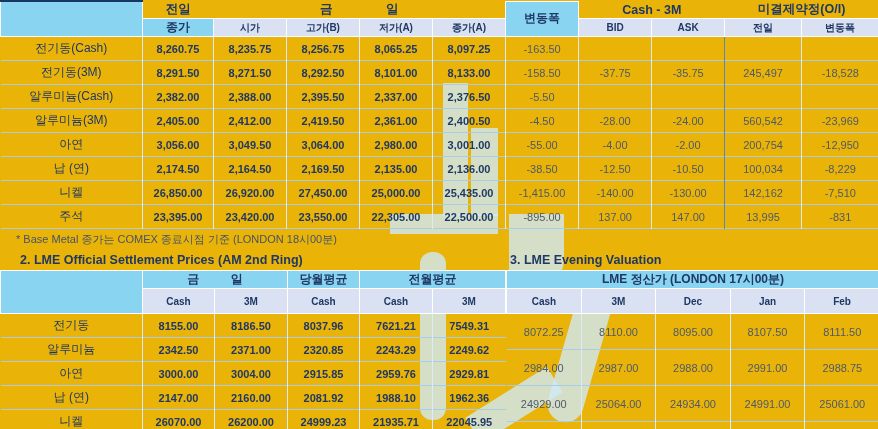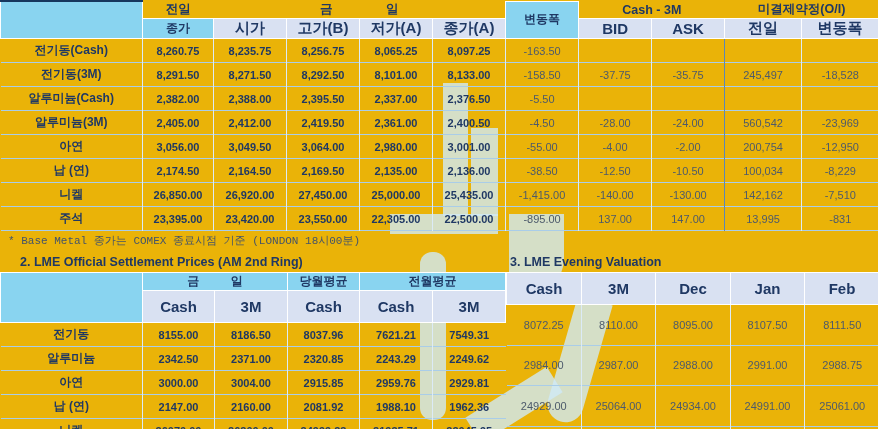--- a/index.html
+++ b/index.html
@@ -7,38 +7,38 @@
     font-family:"Liberation Sans",sans-serif;overflow:hidden;}
   
   .wm{position:absolute;background:#cfeaf8;opacity:.8;z-index:0;}
   .content{position:relative;z-index:1;}
   table{border-collapse:collapse;table-layout:fixed;}
   th,td{padding:0;margin:0;overflow:hidden;white-space:nowrap;text-align:center;vertical-align:middle;}
   
   .h-cyan{background:#89d4f0;color:#1f3864;font-weight:bold;font-size:12px;border:1px solid #fff;}
   .h-top{border-top:2px solid #17375e;}
   .h-white{background:transparent;color:#1f3864;font-weight:bold;font-size:12.5px;}
-  .h-sub{background:#d9e1f2;color:#1f3864;font-weight:bold;font-size:15px;border:1px solid #fff;}
+  .h-sub{background:#d9e1f2;color:#1f3864;font-weight:bold;font-size:10px;border:1px solid #fff;}
   .sp1{word-spacing:50px;}
   .sp2{word-spacing:28px;}
   
   tbody td{border-top:1px solid #a9cde9;border-left:1px solid #dcebf7;font-size:11px;height:23px;}
   tbody td:first-child{border-left:none;}
-  .lbl{font-weight:bold;color:#1f3864;font-size:12px;}
+  .lbl{font-weight:normal;color:#1f3864;font-size:12px;}
   .nb{font-weight:bold;color:#1f3864;}
   .ng{font-weight:normal;color:#4d5a6b;}
   .oisep{border-left:1px solid #5b87b5 !important;}
   .t1{width:878px;border-bottom:1px solid #a9cde9;}
   .t1 thead tr.hr1{height:17px;}
   .t1 thead tr.hr2{height:16px;margin-left:8px;}
   .t2{width:505px;border-bottom:1px solid #a9cde9;}
   .t3{width:373px;border-bottom:1px solid #a9cde9;}
   .t2 thead tr.hr1,.t3 thead tr.hr1{height:17px;}
-  .t2 thead tr.hr2,.t3 thead tr.hr2{height:32px;}
-  .footnote{height:20px;line-height:20px;font-size:11px;color:#44546a;padding-left:8px;font-family:Liberation Mono, monospace;}
+  .t2 thead tr.hr2,.t3 thead tr.hr2{height:25px;}
+  .footnote{height:20px;line-height:20px;font-size:11px;color:#44546a;padding-left:16px;}
   .titles{display:flex;height:21px;align-items:center;}
   .title-left{width:505px;padding-left:20px;font-size:12.5px;font-weight:bold;color:#1f3864;box-sizing:border-box;}
   .title-right{padding-left:5px;font-size:12.5px;font-weight:bold;color:#1f3864;}
   .bottom{display:flex;}
 </style>
 </head>
 <body>
 
 <div class="screen">
 
@@ -282,20 +282,23 @@
 
       <table class="t3">
         <colgroup>
           <col style="width:75px">
             <col style="width:74px">
             <col style="width:75px">
           <col style="width:74px">
             <col style="width:75px">
         </colgroup>
         <thead>
+          <tr class="hr1">
+            <th class="h-cyan" colspan="5">LME 정산가 (LONDON 17시00분)</th>
+          </tr>
           <tr class="hr2">
             <th class="h-sub">Cash</th>
             <th class="h-sub">3M</th>
             <th class="h-sub">Dec</th>
             <th class="h-sub">Jan</th>
             <th class="h-sub">Feb</th>
           </tr>
         </thead>
         <tbody>
           <tr>

